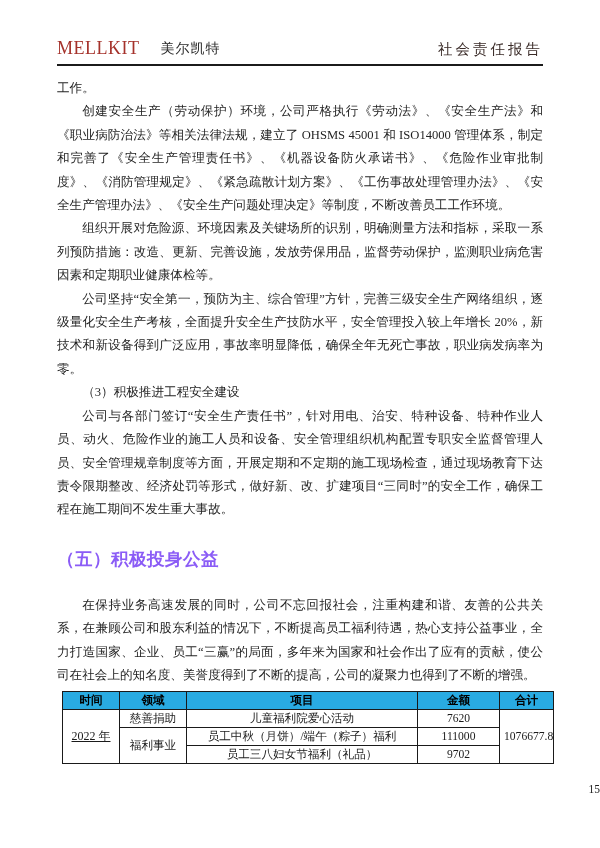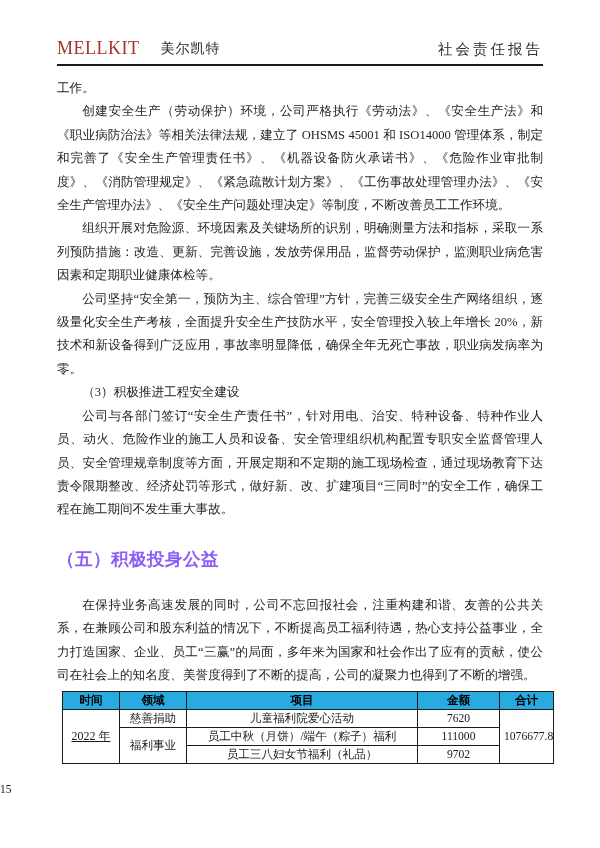--- a/index.html
+++ b/index.html
@@ -90,21 +90,21 @@
     color: #000;
   }
   table.welfare td { text-align: center; color: #1b1b1b; }
   td.cell-year { font-size: 12px; text-decoration: underline; }
   
   .page-number {
     position: absolute;
     top: 783px;
     left: 0;
     width: 100%;
-    text-align: left;
+    text-align: right;
     font-size: 11.5px;
     color: #222;
   }
 </style>
 </head>
 <body>
 
 <div class="page">
 
   <div class="pg-header">

